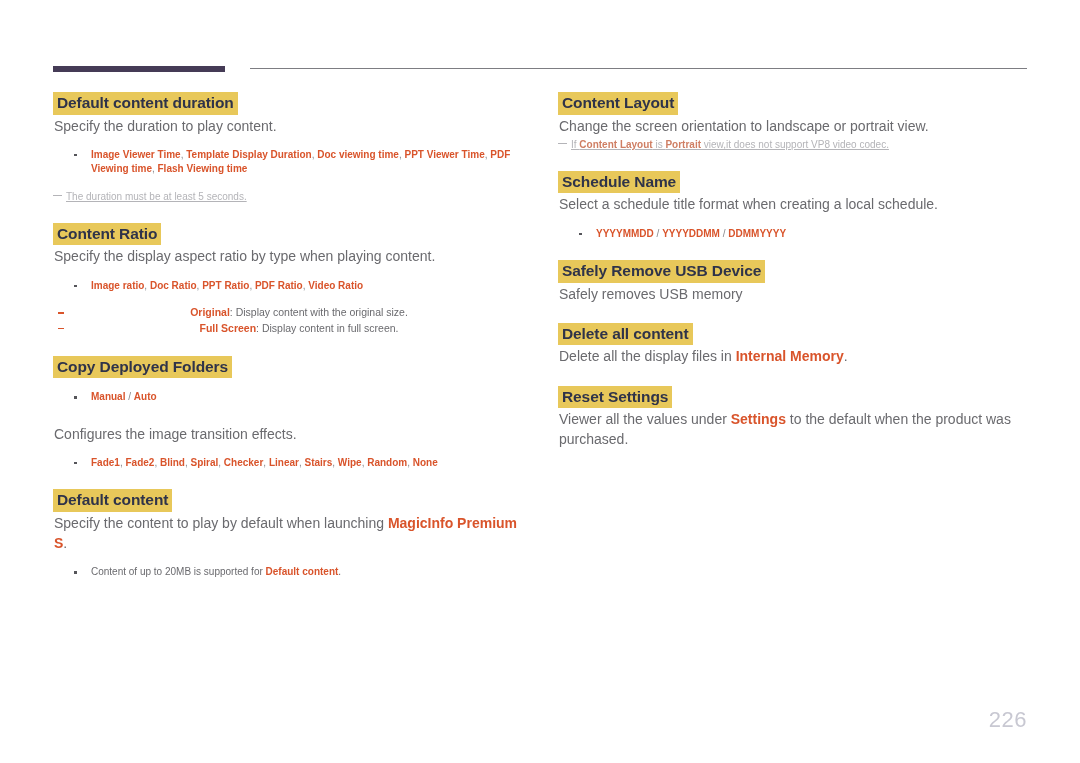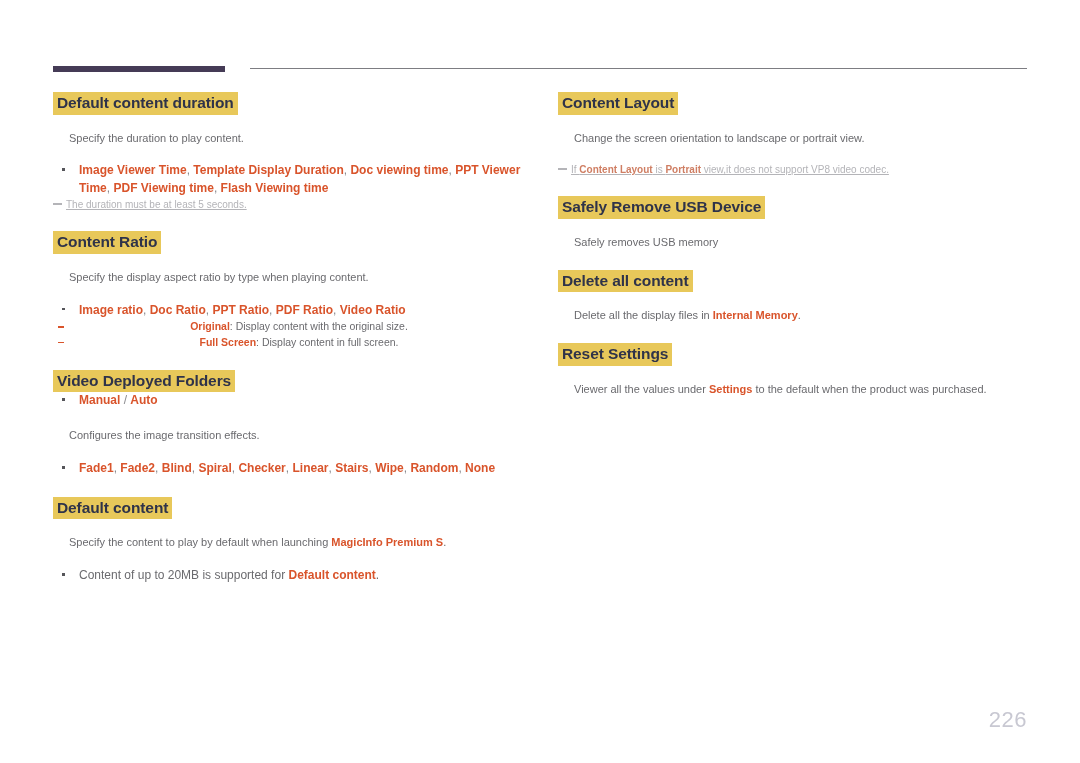--- a/index.html
+++ b/index.html
@@ -68,40 +68,40 @@
     display: block;
   }
   h2.heading .hl {
     background: #E8C85A;
     padding: 3px 4px 4px 4px;
     display: inline-block;
     letter-spacing: -0.1px;
   }
 
   p.desc {
-    margin: 16px;
-    padding: 0;
-    font-size: 11px;
+    margin: 1px;
+    padding: 0;
+    font-size: 14px;
     color: #6a6a6e;
     line-height: 1.45;
   }
 
   
   ul.bullets {
     margin: 0;
     padding: 0;
     list-style: none;
   }
   ul.bullets > li.bullet {
     position: relative;
     padding-left: 26px;
-    font-size: 12px;
+    font-size: 10px;
     line-height: 1.45;
     color: #6a6a6e;
-    margin: 0;
+    margin: 12px;
   }
   ul.bullets > li.bullet::before {
     content: "";
     position: absolute;
     left: 9px;
     top: 6px;
     width: 2.5px;
     height: 2.5px;
     background: #55555a;
   }
@@ -197,21 +197,21 @@
         <p class="desc sp-desc">Specify the display aspect ratio by type when playing content.</p>
         <ul class="bullets sp-list">
           <li class="bullet"><span class="red">Image ratio</span><span class="sep">, </span><span class="red">Doc Ratio</span><span class="sep">, </span><span class="red">PPT Ratio</span><span class="sep">, </span><span class="red">PDF Ratio</span><span class="sep">, </span><span class="red">Video Ratio</span></li>
         </ul>
         <ul class="subs">
           <li class="sub"><span class="red">Original</span><span class="gray">: Display content with the original size.</span></li>
           <li class="sub"><span class="red">Full Screen</span><span class="gray">: Display content in full screen.</span></li>
         </ul>
       </div>
       <div class="section sp-sect">
-        <h2 class="heading"><span class="hl">Video Deployed Folders</span></h2>
+        <h2 class="heading"><span class="hl">Copy Deployed Folders</span></h2>
         <ul class="bullets sp-desc">
           <li class="bullet"><span class="red">Manual</span><span class="sep"> / </span><span class="red">Auto</span></li>
         </ul>
       </div>
       <div class="section sp-sect">
         <p class="desc sp-desc">Configures the image transition effects.</p>
         <ul class="bullets sp-list">
           <li class="bullet"><span class="red">Fade1</span><span class="sep">, </span><span class="red">Fade2</span><span class="sep">, </span><span class="red">Blind</span><span class="sep">, </span><span class="red">Spiral</span><span class="sep">, </span><span class="red">Checker</span><span class="sep">, </span><span class="red">Linear</span><span class="sep">, </span><span class="red">Stairs</span><span class="sep">, </span><span class="red">Wipe</span><span class="sep">, </span><span class="red">Random</span><span class="sep">, </span><span class="red">None</span></li>
         </ul>
       </div>
@@ -223,20 +223,27 @@
         </ul>
       </div>
     </div>
   <div class="col col-right" id="col-right">
       <div class="section">
         <h2 class="heading"><span class="hl">Content Layout</span></h2>
         <p class="desc sp-desc">Change the screen orientation to landscape or portrait view.</p>
         <p class="note sp-note"><span class="g">If </span><span class="k">Content Layout</span><span class="g"> is </span><span class="k">Portrait</span><span class="g"> view,it does not support VP8 video codec.</span></p>
       </div>
       <div class="section sp-sect">
+        <h2 class="heading"><span class="hl">Schedule Name</span></h2>
+        <p class="desc sp-desc">Select a schedule title format when creating a local schedule.</p>
+        <ul class="bullets sp-list">
+          <li class="bullet"><span class="red">YYYYMMDD</span><span class="sep"> / </span><span class="red">YYYYDDMM</span><span class="sep"> / </span><span class="red">DDMMYYYY</span></li>
+        </ul>
+      </div>
+      <div class="section sp-sect">
         <h2 class="heading"><span class="hl">Safely Remove USB Device</span></h2>
         <p class="desc sp-desc">Safely removes USB memory</p>
       </div>
       <div class="section sp-sect">
         <h2 class="heading"><span class="hl">Delete all content</span></h2>
         <p class="desc sp-desc"><span class="gray">Delete all the display files in </span><span class="red">Internal Memory</span><span class="gray">.</span></p>
       </div>
       <div class="section sp-sect">
         <h2 class="heading"><span class="hl">Reset Settings</span></h2>
         <p class="desc sp-desc"><span class="gray">Viewer all the values under </span><span class="red">Settings</span><span class="gray"> to the default when the product was purchased.</span></p>

